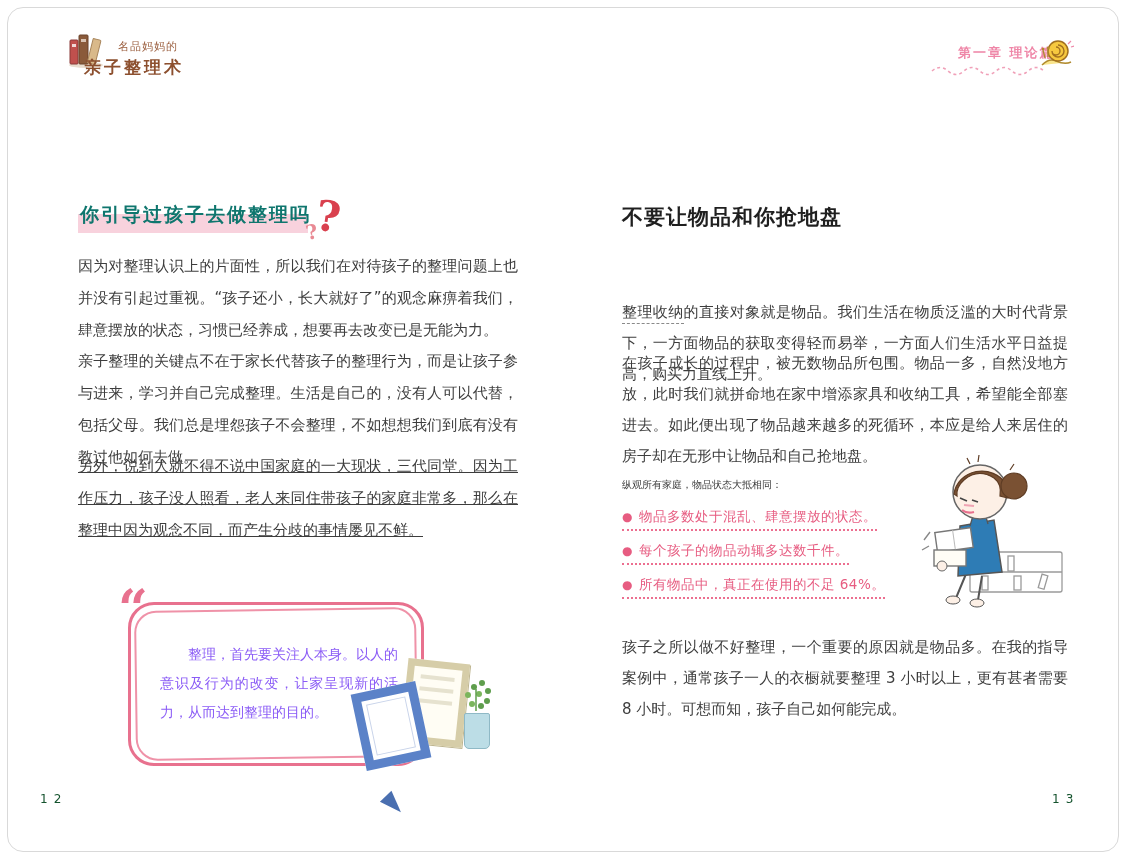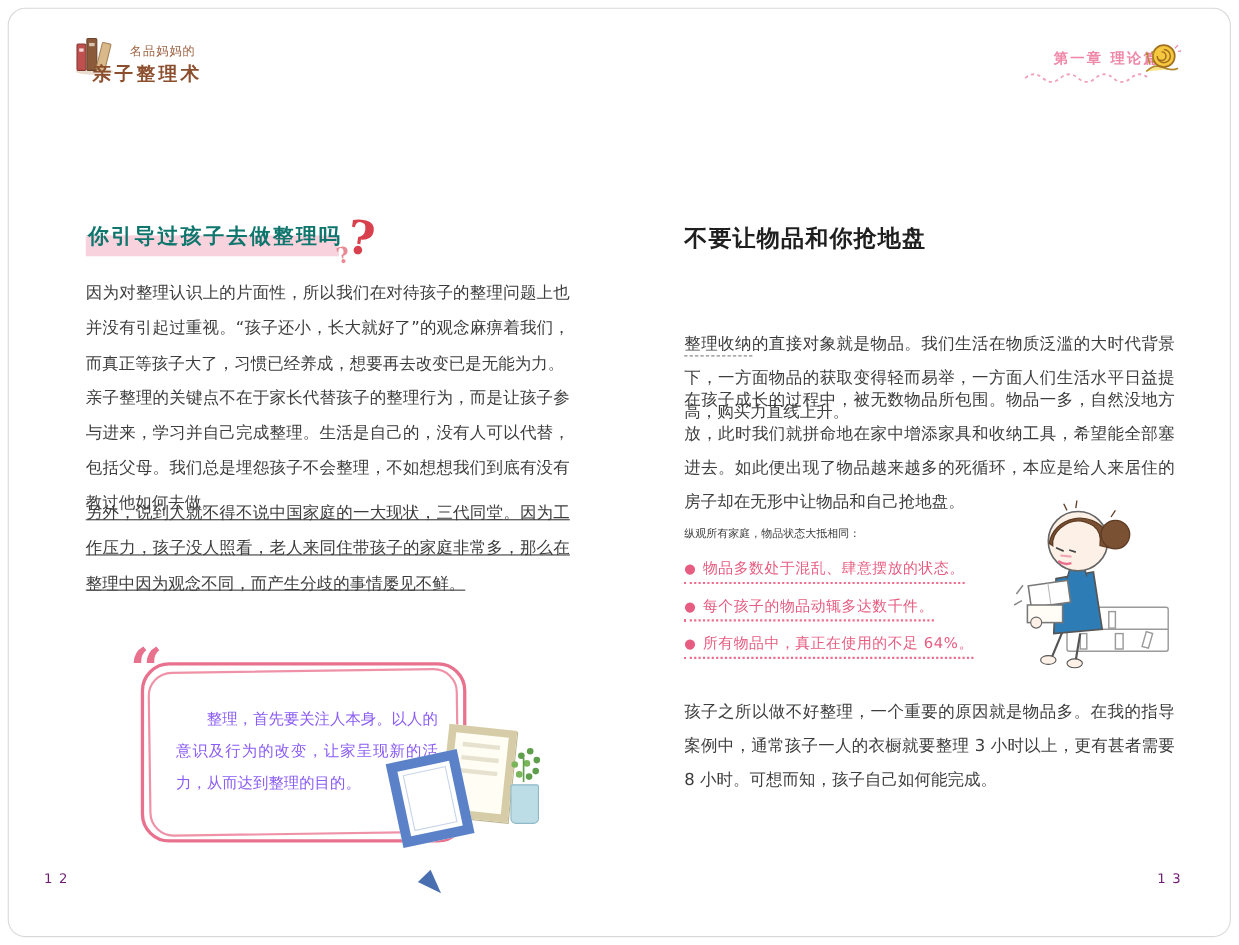--- a/index.html
+++ b/index.html
@@ -55,21 +55,21 @@
 
   .list-intro { position:absolute; left:622px; top:478px; font-size:10px; color:#3d3d3d; }
   .bullets { position:absolute; left:622px; top:506px; width:360px; list-style:none; }
   .bullets li { margin-bottom:9px; white-space:nowrap; }
   .bullets .b-line { display:inline-block; font-size:13.5px; color:#e75c81; border-bottom:2px dotted #ec6f90; padding-bottom:3px; letter-spacing:0.5px; }
   .bullets .dot { color:#e75c81; margin-right:6px; font-size:12px; }
 
   .girl { position:absolute; left:918px; top:448px; }
 
   
-  .pageno { position:absolute; top:792px; font-size:12px; color:#701a75; letter-spacing:6px; }
+  .pageno { position:absolute; top:792px; font-size:12px; color:#14532d; letter-spacing:6px; }
   .pn-left { left:40px; } .pn-right { left:1052px; }
 </style>
 </head>
 <body>
 
 <div class="scan-border"></div>
 
 <div class="brand">
   <span class="books">
     <svg width="46" height="40" viewBox="0 0 46 40">
@@ -87,21 +87,21 @@
   <span class="title">亲子整理术</span>
 </div>
 
 <div class="headline-wrap">
   <div class="hl-bar"></div>
   <span class="headline">你引导过孩子去做整理吗</span>
   <span class="qmark-small">?</span>
   <span class="qmark-big">?</span>
 </div>
 
-<p class="para lp1">因为对整理认识上的片面性，所以我们在对待孩子的整理问题上也并没有引起过重视。“孩子还小，长大就好了”的观念麻痹着我们，而真正等孩子大了，习惯已经养成，想要再去改变已是无能为力。</p>
+<p class="para lp1">因为对整理认识上的片面性，所以我们在对待孩子的整理问题上也并没有引起过重视。“孩子还小，长大就好了”的观念麻痹着我们，肆意摆放的状态，习惯已经养成，想要再去改变已是无能为力。</p>
 <p class="para lp2">亲子整理的关键点不在于家长代替孩子的整理行为，而是让孩子参与进来，学习并自己完成整理。生活是自己的，没有人可以代替，包括父母。我们总是埋怨孩子不会整理，不如想想我们到底有没有教过他如何去做。</p>
 <p class="para lp3">另外，说到人就不得不说中国家庭的一大现状，三代同堂。因为工作压力，孩子没人照看，老人来同住带孩子的家庭非常多，那么在整理中因为观念不同，而产生分歧的事情屡见不鲜。</p>
 
 <span class="quote-mark">“</span>
 <div class="quote-box">
   <div class="quote-box-inner"></div>
 </div>
 <p class="quote-text">整理，首先要关注人本身。以人的意识及行为的改变，让家呈现新的活力，从而达到整理的目的。</p>
 
 <div class="deco">

